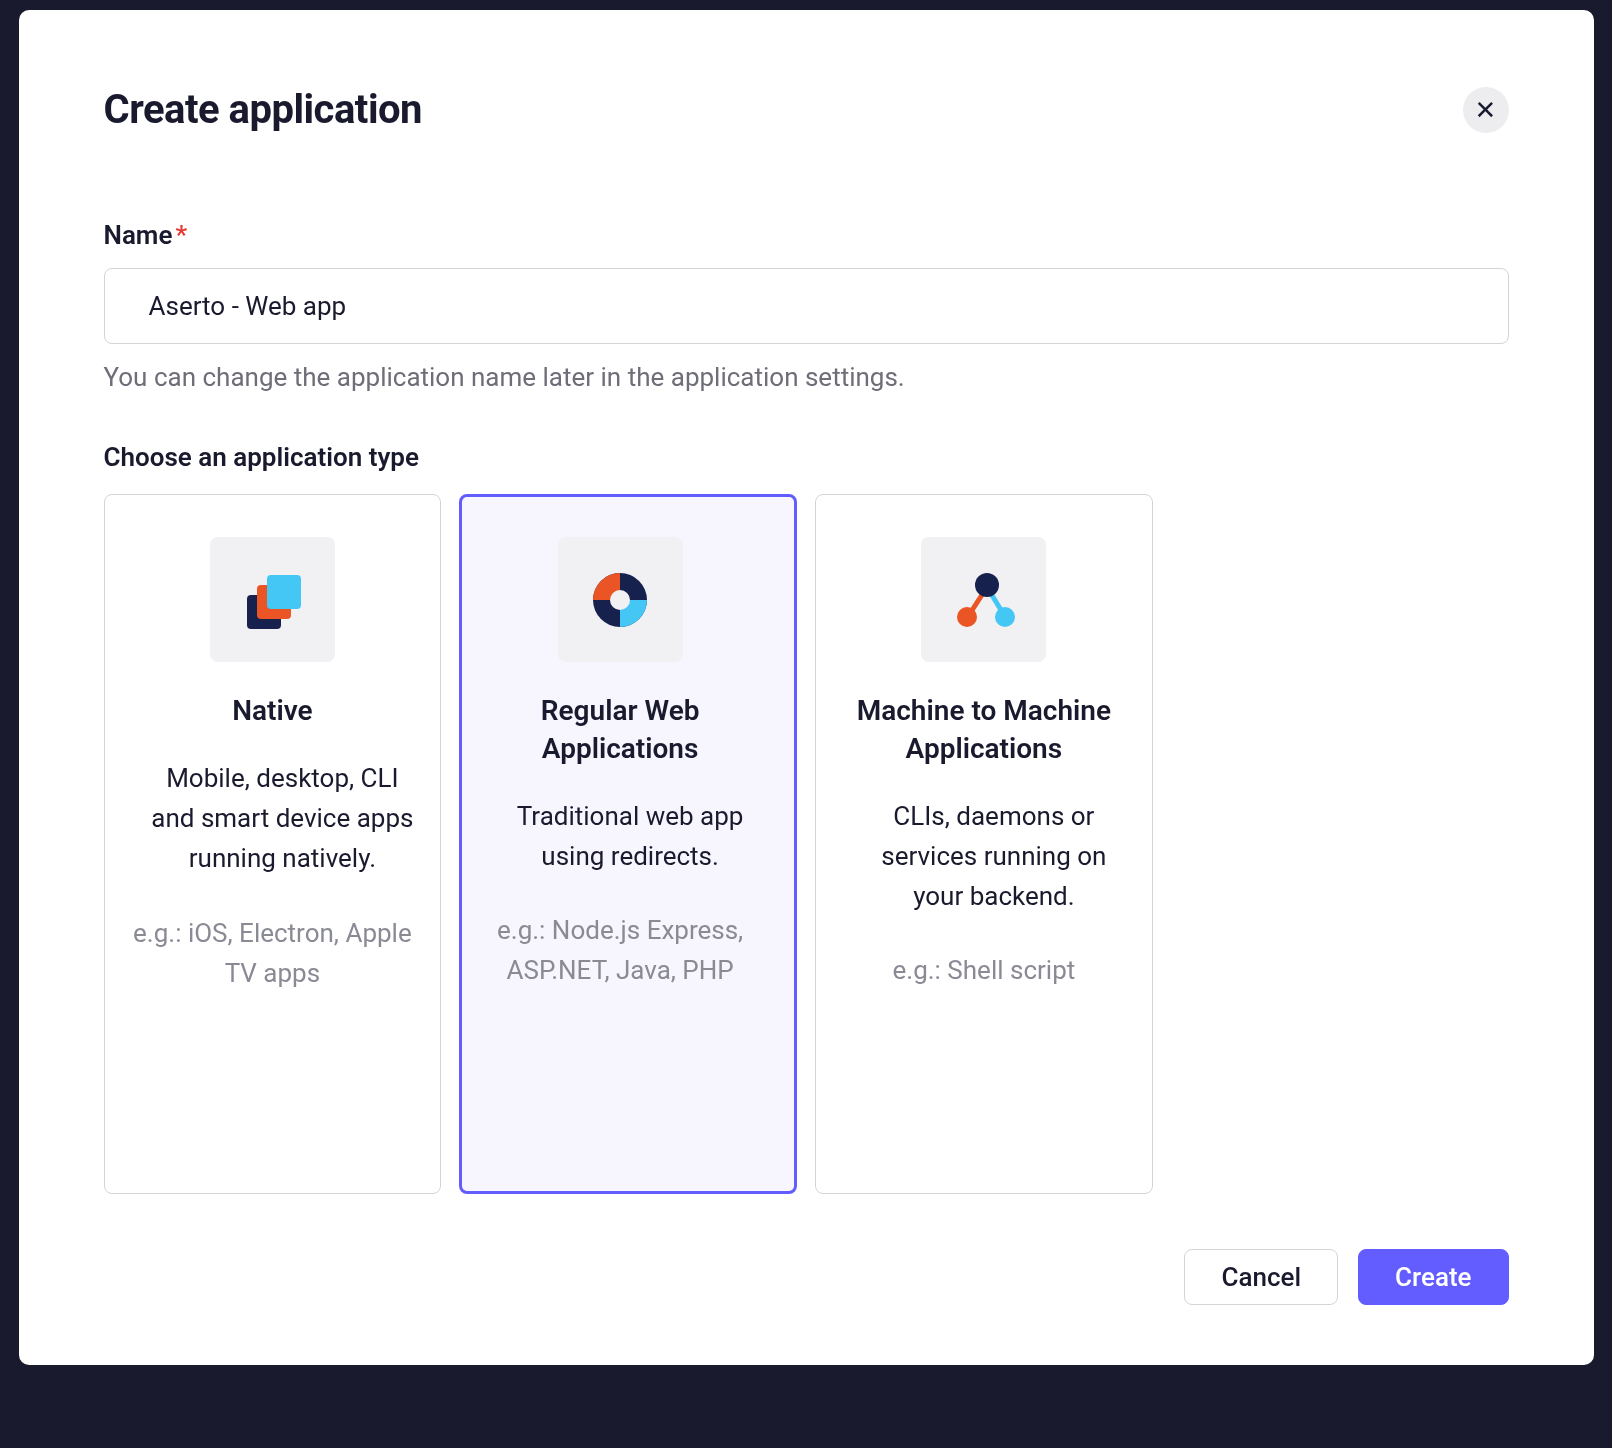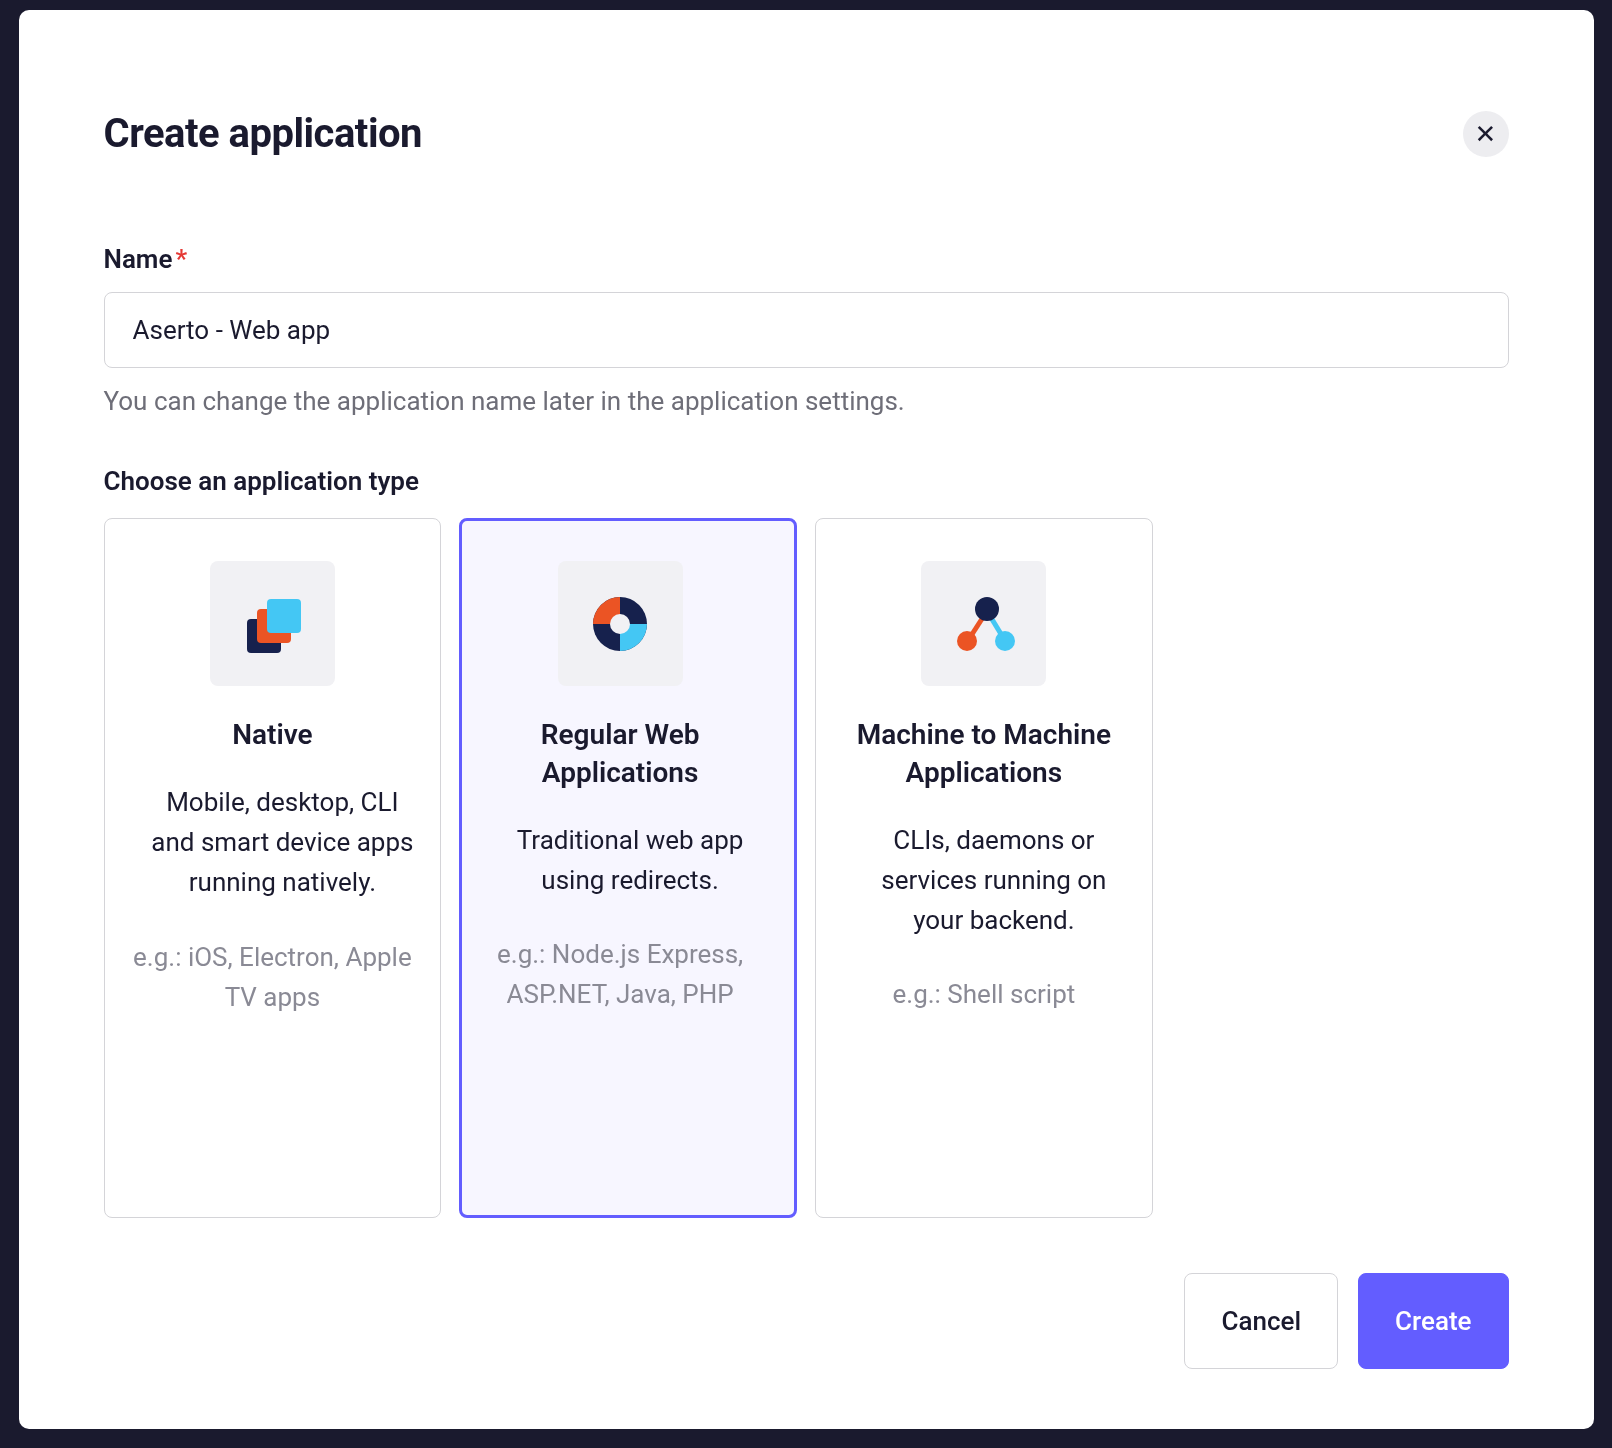--- a/index.html
+++ b/index.html
@@ -22,21 +22,20 @@
       width: 100%;
       max-width: 1575px;
       padding: 75px 85px 60px 85px;
       position: relative;
     }
     .modal-header {
       display: flex;
       justify-content: space-between;
       align-items: flex-end;
       margin-bottom: 55px;
-      margin-top: 24px;
     }
     .modal-title {
       font-size: 40px;
       font-weight: 700;
       color: #1a1a2e;
       letter-spacing: -0.5px;
     }
     .close-btn {
       width: 46px;
       height: 46px;
@@ -63,21 +62,21 @@
       margin-top: 32px;
     }
     .required {
       color: #e53935;
       margin-left: 3px;
     }
     .text-input {
       width: 100%;
       border: 1px solid #d4d4d8;
       border-radius: 8px;
-      padding: 22px 28px;
+      padding: 22px 44px;
       font-size: 26px;
       color: #1a1a2e;
       font-family: inherit;
     }
     .help-text {
       font-size: 26px;
       color: #6e6e78;
       margin-top: 18px;
     }
     .section-label {
@@ -137,21 +136,21 @@
       text-align: center;
     }
     .button-row {
       display: flex;
       justify-content: flex-end;
       gap: 20px;
     }
     .btn {
       font-size: 26px;
       font-weight: 500;
-      padding: 32px 36px;
+      padding: 12px 36px;
       border-radius: 8px;
       cursor: pointer;
       font-family: inherit;
     }
     .btn-secondary {
       background: #fff;
       border: 1px solid #d4d4d8;
       color: #1a1a2e;
     }
     .btn-primary {

